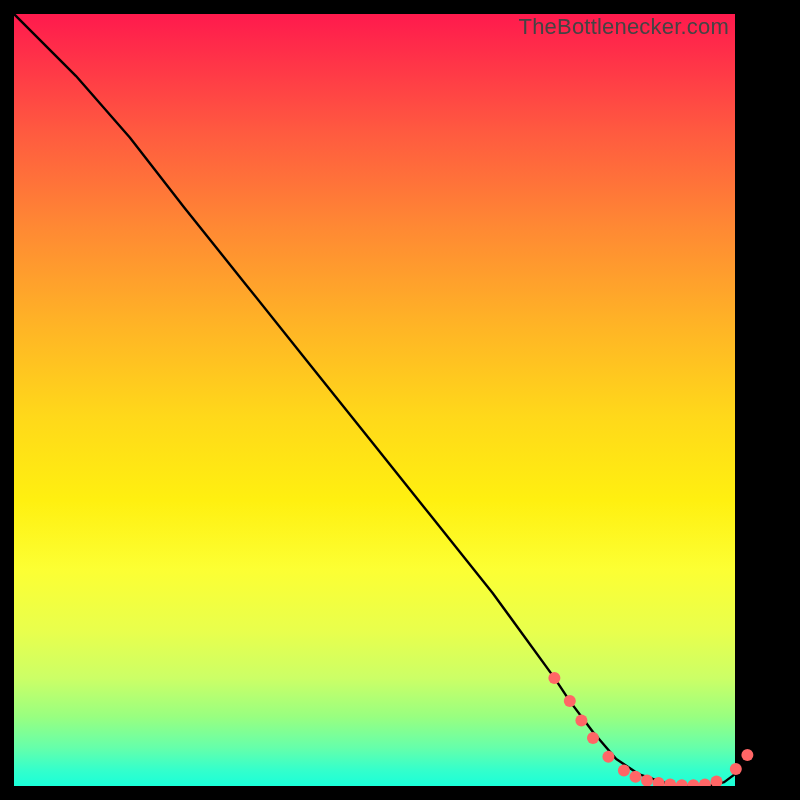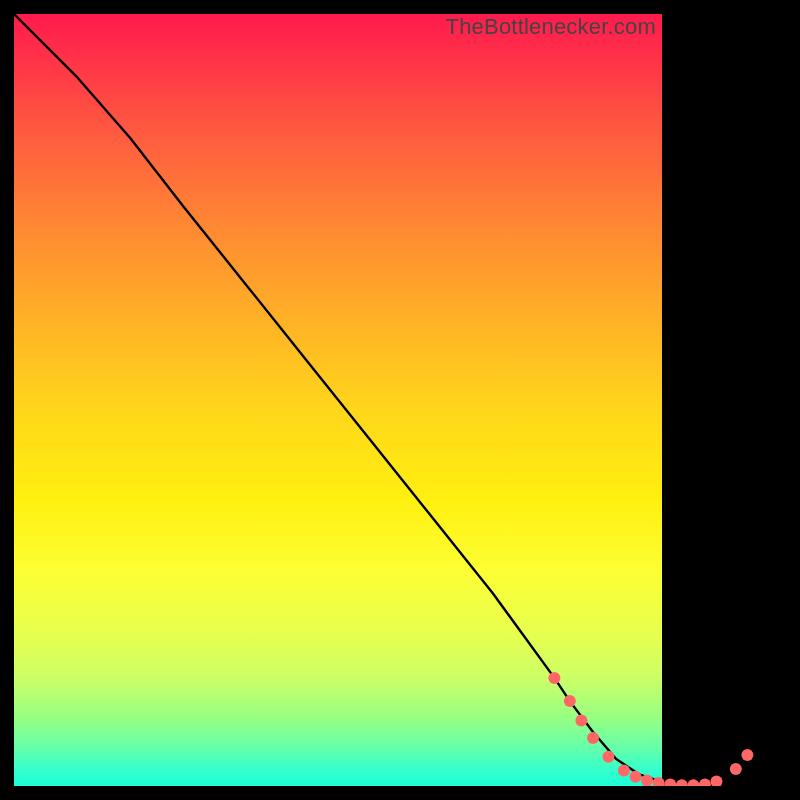--- a/index.html
+++ b/index.html
@@ -8,21 +8,21 @@
     width: 800px;
     height: 800px;
     background: #000;
     overflow: hidden;
     font-family: Arial, Helvetica, sans-serif;
   }
   .frame {
     position: absolute;
     left: 14px;
     top: 14px;
-    width: 648px;
+    width: 721px;
     height: 772px;
     background: linear-gradient(to bottom,
       #ff1a4d 0%,
       #ff3348 6%,
       #ff5940 15%,
       #ff8a33 28%,
       #ffb326 40%,
       #ffd81a 52%,
       #fff010 63%,
       #fcff33 72%,

